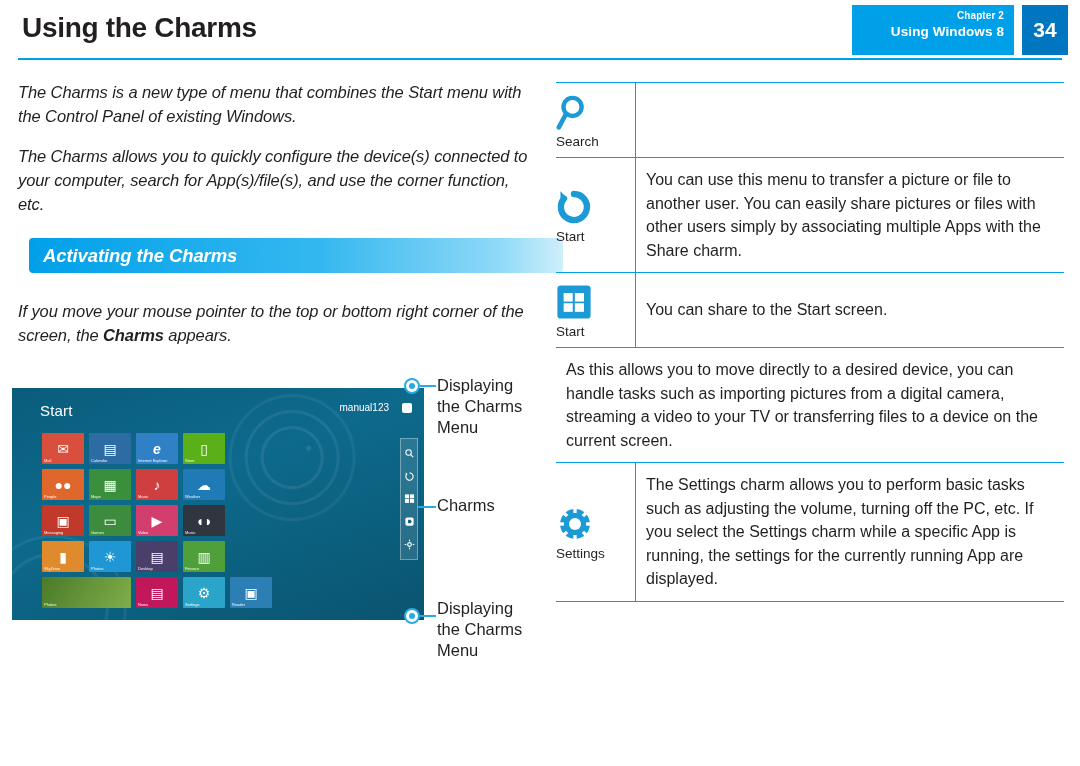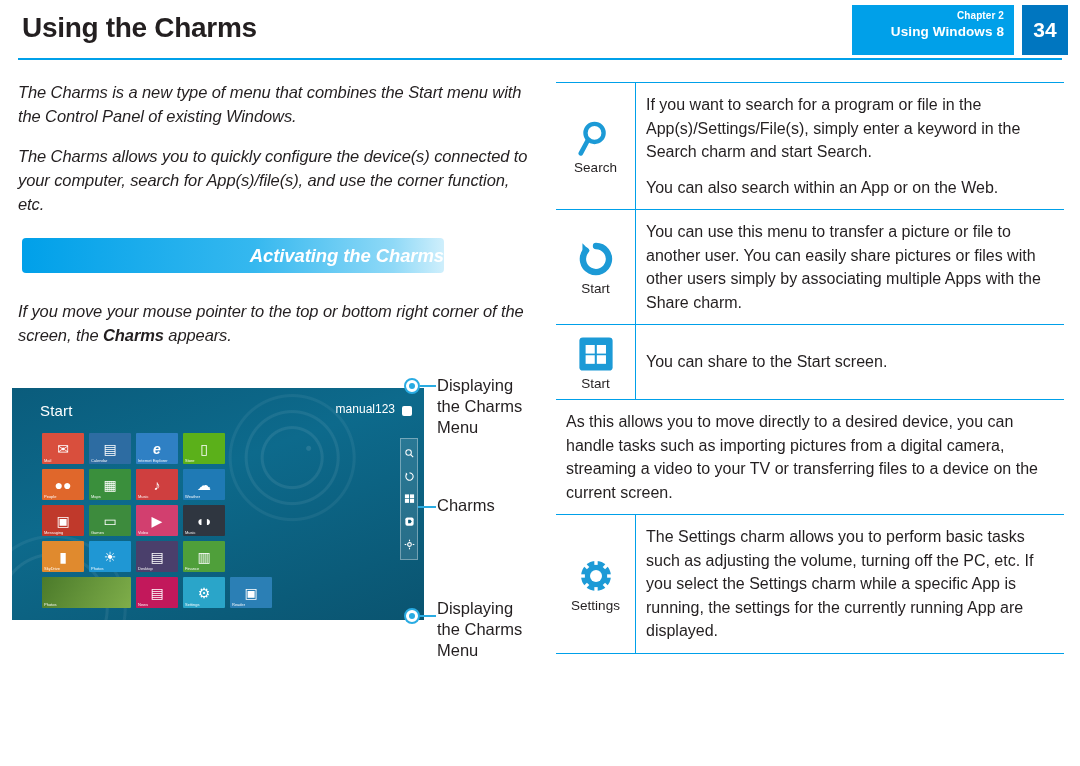--- a/index.html
+++ b/index.html
@@ -89,28 +89,27 @@
   }
   .para {
     font-size: 16.5px;
     line-height: 24px;
     color: #231f20;
     margin: 0 0 16px 0;
     letter-spacing: -0.1px;
   }
   .section-bar {
     position: relative;
-    width: 422px;
+    width: 534px;
     height: 35px;
-    margin: 22px 0 26px 4px;
+    margin: 22px 0 26px 11px;
     border-radius: 4px 4px 4px 4px;
     background: linear-gradient(to right, #00a0e9 0%, #35b8ef 55%, #8fd9f7 88%, #cfeffc 100%);
     display: flex;
     align-items: center;
-    justify-content: flex-end;
   }
   .section-bar .label {
     color: #ffffff;
     font-size: 18.5px;
     font-weight: bold;
     padding-left: 14px;
     letter-spacing: -0.1px;
   }
   .para-b b { font-weight: bold; }
 
@@ -146,24 +145,24 @@
     position: absolute;
     left: 28px; top: 14px;
     color: #ffffff;
     font-size: 15px;
     letter-spacing: 0.2px;
   }
   .scr-user {
     position: absolute;
     right: 12px; top: 14px;
     color: #ffffff;
-    font-size: 12px;
+    font-size: 10px;
     display: flex;
     align-items: flex-end;
-    gap: 7px;
+    gap: 13px;
   }
   .scr-user .avatar {
     width: 10px; height: 10px;
     background: #ffffff;
     border-radius: 2px;
   }
   .tiles {
     position: absolute;
     left: 30px; top: 45px;
     width: 260px;
@@ -255,21 +254,21 @@
     border-bottom: 1px solid #00a0e9;
     box-sizing: border-box;
   }
   .charm-row:last-child { border-bottom: none; }
   .charm-icon-cell {
     width: 80px;
     flex: 0 0 80px;
     border-right: 1px solid #00a0e9;
     display: flex;
     flex-direction: column;
-    align-items: center;
+    align-items: flex-start;
     justify-content: center;
     padding: 10px 0 8px 0;
     box-sizing: border-box;
   }
   .charm-icon-cell .glyph {
     height: 38px;
     display: flex;
     align-items: center;
     justify-content: center;
   }
@@ -433,24 +432,20 @@
 
   <div class="charm-row">
     <div class="charm-icon-cell">
       <span class="glyph">
         <svg width="36" height="38" viewBox="0 0 24 26">
             <circle cx="11" cy="9.5" r="6.2" fill="none" stroke="#1c9ad6" stroke-width="3"></circle>
             <line x1="6.6" y1="14.2" x2="1.6" y2="23.5" stroke="#1c9ad6" stroke-width="3.2" stroke-linecap="round"></line>
           </svg>
       </span>
       <span class="name">Search</span>
-    </div>
-    <div class="charm-desc-cell">
-      <p>If you want to search for a program or file in the App(s)/Settings/File(s), simply enter a keyword in the Search charm and start Search.</p>
-      <p>You can also search within an App or on the Web.</p>
     </div>
   </div>
 
   <div class="charm-row">
     <div class="charm-icon-cell">
       <span class="glyph">
         <svg width="36" height="36" viewBox="0 0 26 26">
           <path d="M13 3.6a9.4 9.4 0 1 1-7.2 3.3" fill="none" stroke="#1c9ad6" stroke-width="4.6" stroke-linecap="round"></path>
           <path d="M3.2 1.6l5 5-5 5z" fill="#1c9ad6"></path>
         </svg>

